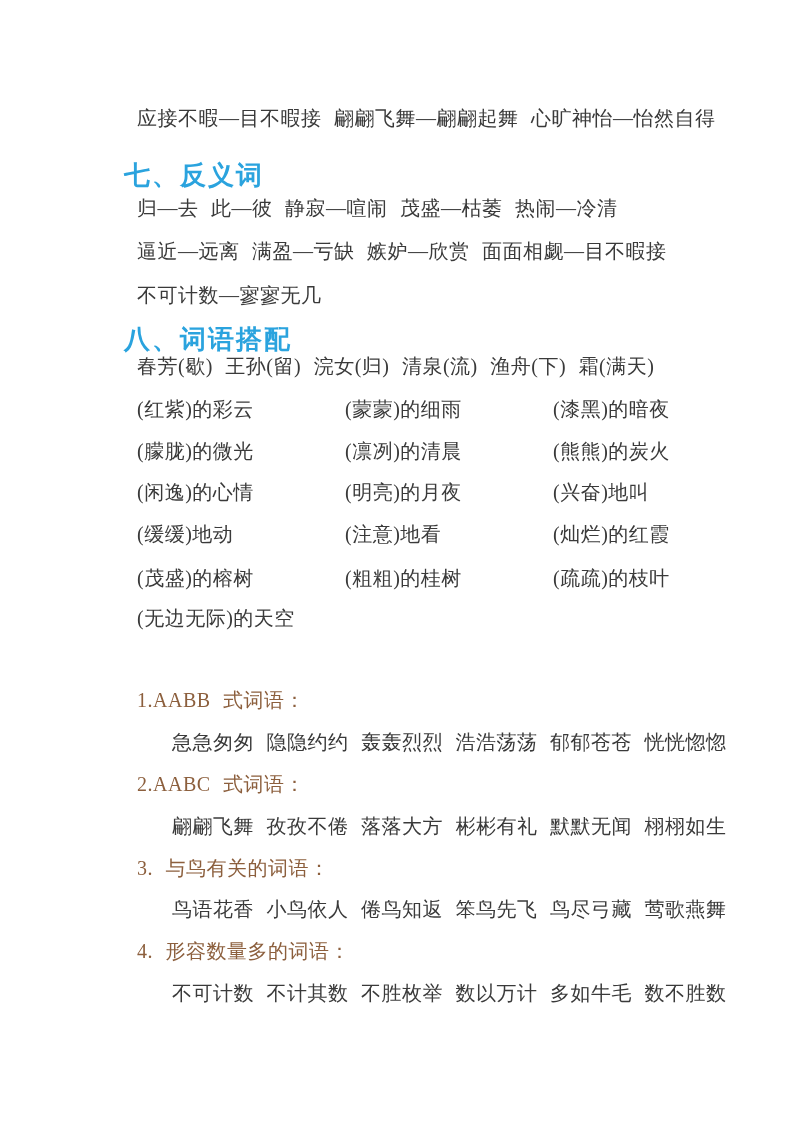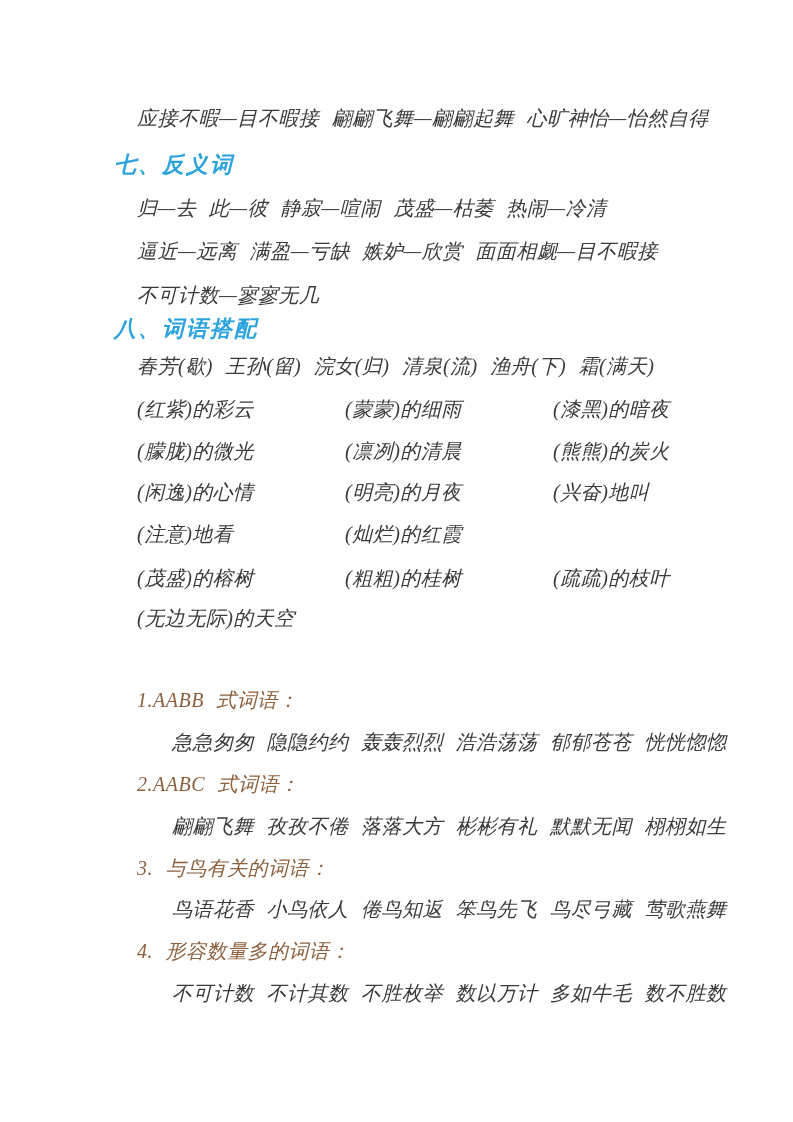--- a/index.html
+++ b/index.html
@@ -11,37 +11,36 @@
   html,body{margin:0;padding:0;background:#ffffff;}
   .page{
     position:relative;
     width:793px;
     height:1122px;
     margin:0 auto;
     background:#ffffff;
     overflow:hidden;
     font-family:"Liberation Serif", serif;
     color:var(--body-color);
-    font-style:italic;
   }
   .line{
     position:absolute;
     left:137px;
     font-size:20px;
     line-height:28px;
     letter-spacing:0.5px;
     word-spacing:7px;
     white-space:nowrap;
   }
   .heading{
     left:112px;
-    margin:2px;
+    margin:12px;
     font-family:"Liberation Sans", sans-serif;
     font-weight:bold;
-    font-size:22px;
+    font-size:26px;
     line-height:30px;
     letter-spacing:2px;
     word-spacing:0;
     color:var(--heading-blue);
   }
   .label{
     color:var(--label-brown);
     text-align:right;
   }
   .words{
@@ -86,20 +85,21 @@
     <span class="cell">(朦胧)的微光</span>
     <span class="cell">(凛冽)的清晨</span>
     <span class="cell last">(熊熊)的炭火</span>
   </div>
   <div class="line row" style="top:478px">
     <span class="cell">(闲逸)的心情</span>
     <span class="cell">(明亮)的月夜</span>
     <span class="cell last">(兴奋)地叫</span>
   </div>
   <div class="line row" style="top:520px">
+    <span class="cell">(缓缓)地动</span>
     <span class="cell">(注意)地看</span>
     <span class="cell last">(灿烂)的红霞</span>
   </div>
   <div class="line row" style="top:564px">
     <span class="cell">(茂盛)的榕树</span>
     <span class="cell">(粗粗)的桂树</span>
     <span class="cell last">(疏疏)的枝叶</span>
   </div>
   <div class="line row" style="top:604px">
     <span class="cell">(无边无际)的天空</span>

